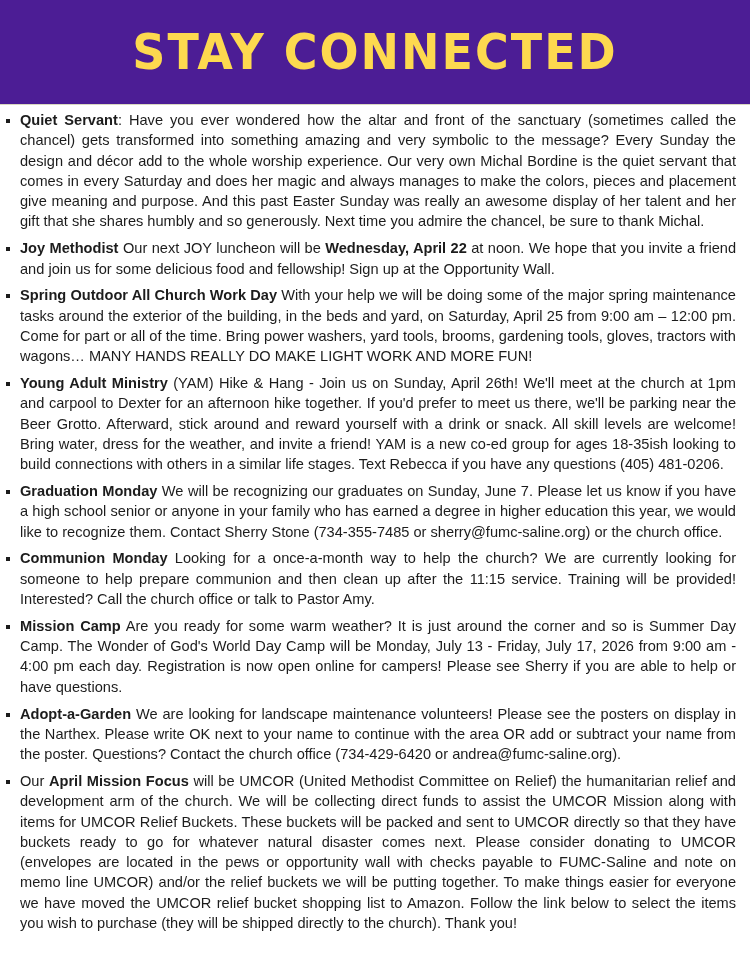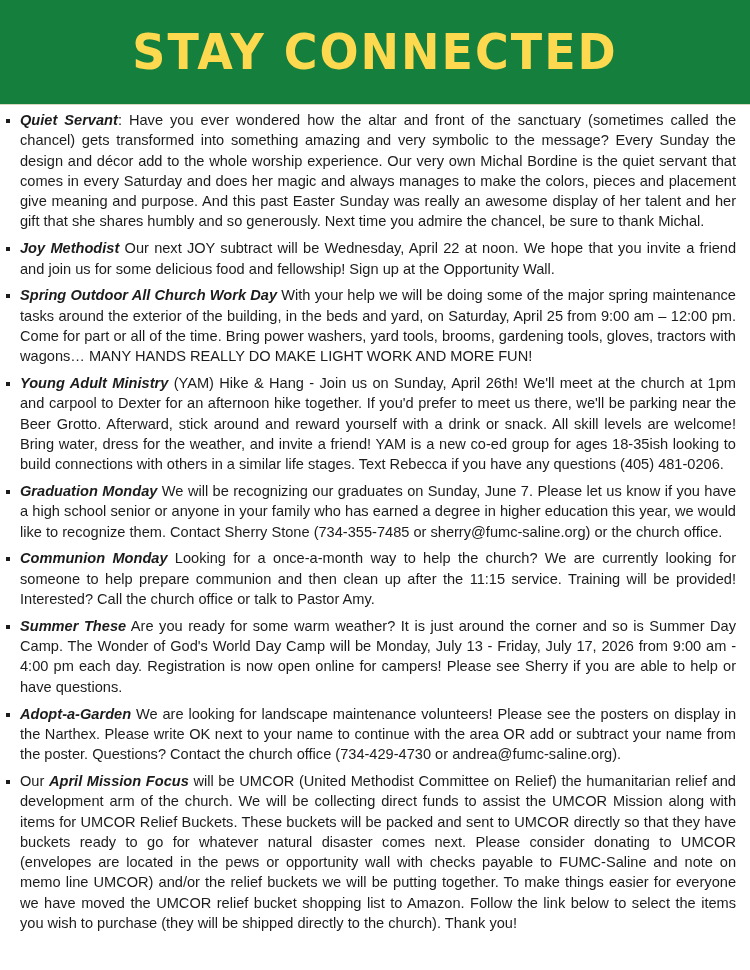--- a/index.html
+++ b/index.html
@@ -6,21 +6,21 @@
     body {
       width: 750px;
       height: 970px;
       background: #ffffff;
       overflow: hidden;
       font-family: "Liberation Sans", sans-serif;
       color: #1c1c1c;
     }
     .header {
       height: 104px;
-      background: #15803d;
+      background: #4c1d95;
       display: flex;
       align-items: center;
       justify-content: center;
       border-bottom: 1px solid #d9d7c0;
     }
     .header-title {
       font-family: "DejaVu Sans", sans-serif;
       font-weight: bold;
       font-size: 46px;
       letter-spacing: 2px;
@@ -43,42 +43,42 @@
     }
     .item::before {
       content: "";
       position: absolute;
       left: 6px;
       top: 9px;
       width: 4px;
       height: 4px;
       background: #1c1c1c;
     }
-    .t { font-weight: bold; font-style: italic; }
-    .b { font-weight: normal; }
+    .t { font-weight: bold; }
+    .b { font-weight: bold; }
     .item.extra-gap { }
   </style>
 </head>
 <body>
 
 <div class="header">
   <div class="header-title">STAY CONNECTED</div>
 </div>
 
 <ul class="list">
   <li class="item"><span class="t">Quiet Servant</span><span>: Have you ever wondered how the altar and front of the sanctuary (sometimes called the chancel) gets transformed into something amazing and very symbolic to the message? Every Sunday the design and décor add to the whole worship experience. Our very own Michal Bordine is the quiet servant that comes in every Saturday and does her magic and always manages to make the colors, pieces and placement give meaning and purpose. And this past Easter Sunday was really an awesome display of her talent and her gift that she shares humbly and so generously. Next time you admire the chancel, be sure to thank Michal.</span></li>
 
-  <li class="item"><span class="t">Joy Methodist</span><span> Our next JOY subtract will be </span><span class="b">Wednesday, April 22</span><span> at noon. We hope that you invite a friend and join us for some delicious food and fellowship! Sign up at the Opportunity Wall.</span></li>
+  <li class="item"><span class="t">Joy Methodist</span><span> Our next JOY luncheon will be </span><span class="b">Wednesday, April 22</span><span> at noon. We hope that you invite a friend and join us for some delicious food and fellowship! Sign up at the Opportunity Wall.</span></li>
 
   <li class="item"><span class="t">Spring Outdoor All Church Work Day</span><span> With your help we will be doing some of the major spring maintenance tasks around the exterior of the building, in the beds and yard, on Saturday, April 25 from 9:00 am – 12:00 pm. Come for part or all of the time. Bring power washers, yard tools, brooms, gardening tools, gloves, tractors with wagons… MANY HANDS REALLY DO MAKE LIGHT WORK AND MORE FUN!</span></li>
 
   <li class="item"><span class="t">Young Adult Ministry</span><span> (YAM) Hike &amp; Hang - Join us on Sunday, April 26th! We'll meet at the church at 1pm and carpool to Dexter for an afternoon hike together. If you'd prefer to meet us there, we'll be parking near the Beer Grotto. Afterward, stick around and reward yourself with a drink or snack. All skill levels are welcome! Bring water, dress for the weather, and invite a friend! YAM is a new co-ed group for ages 18-35ish looking to build connections with others in a similar life stages. Text Rebecca if you have any questions (405) 481-0206.</span></li>
 
   <li class="item"><span class="t">Graduation Monday</span><span> We will be recognizing our graduates on Sunday, June 7. Please let us know if you have a high school senior or anyone in your family who has earned a degree in higher education this year, we would like to recognize them.  Contact Sherry Stone (734-355-7485 or sherry@fumc-saline.org) or the church office.</span></li>
 
   <li class="item"><span class="t">Communion Monday</span><span> Looking for a once-a-month way to help the church? We are currently looking for someone to help prepare communion and then clean up after the 11:15 service. Training will be provided! Interested? Call the church office or talk to Pastor Amy.</span></li>
 
-  <li class="item"><span class="t">Summer These</span><span> Are you ready for some warm weather? It is just around the corner and so is Summer Day Camp. The Wonder of God's World Day Camp will be Monday, July 13 - Friday, July 17, 2026 from 9:00 am - 4:00 pm each day. Registration is now open online for campers! Please see Sherry if you are able to help or have questions.</span></li>
+  <li class="item"><span class="t">Mission Camp</span><span> Are you ready for some warm weather? It is just around the corner and so is Summer Day Camp. The Wonder of God's World Day Camp will be Monday, July 13 - Friday, July 17, 2026 from 9:00 am - 4:00 pm each day. Registration is now open online for campers! Please see Sherry if you are able to help or have questions.</span></li>
 
-  <li class="item"><span class="t">Adopt-a-Garden</span><span> We are looking for landscape maintenance volunteers! Please see the posters on display in the Narthex. Please write OK next to your name to continue with the area OR add or subtract your name from the poster. Questions? Contact the church office (734-429-4730 or andrea@fumc-saline.org).</span></li>
+  <li class="item"><span class="t">Adopt-a-Garden</span><span> We are looking for landscape maintenance volunteers! Please see the posters on display in the Narthex. Please write OK next to your name to continue with the area OR add or subtract your name from the poster. Questions? Contact the church office (734-429-6420 or andrea@fumc-saline.org).</span></li>
 
   <li class="item extra-gap"><span>Our </span><span class="t">April Mission Focus</span><span> will be UMCOR (United Methodist Committee on Relief) the humanitarian relief and development arm of the church. We will be collecting direct funds to assist the UMCOR Mission along with items for UMCOR Relief Buckets. These buckets will be packed and sent to UMCOR directly so that they have buckets ready to go for whatever natural disaster comes next. Please consider donating to UMCOR (envelopes are located in the pews or opportunity wall with checks payable to FUMC-Saline and note on memo line UMCOR) and/or the relief buckets we will be putting together.  To make things easier for everyone we have moved the UMCOR relief bucket shopping list to Amazon. Follow the link below to select the items you wish to purchase (they will be shipped directly to the church). Thank you!</span></li>
 </ul>
 
 </body></html>

